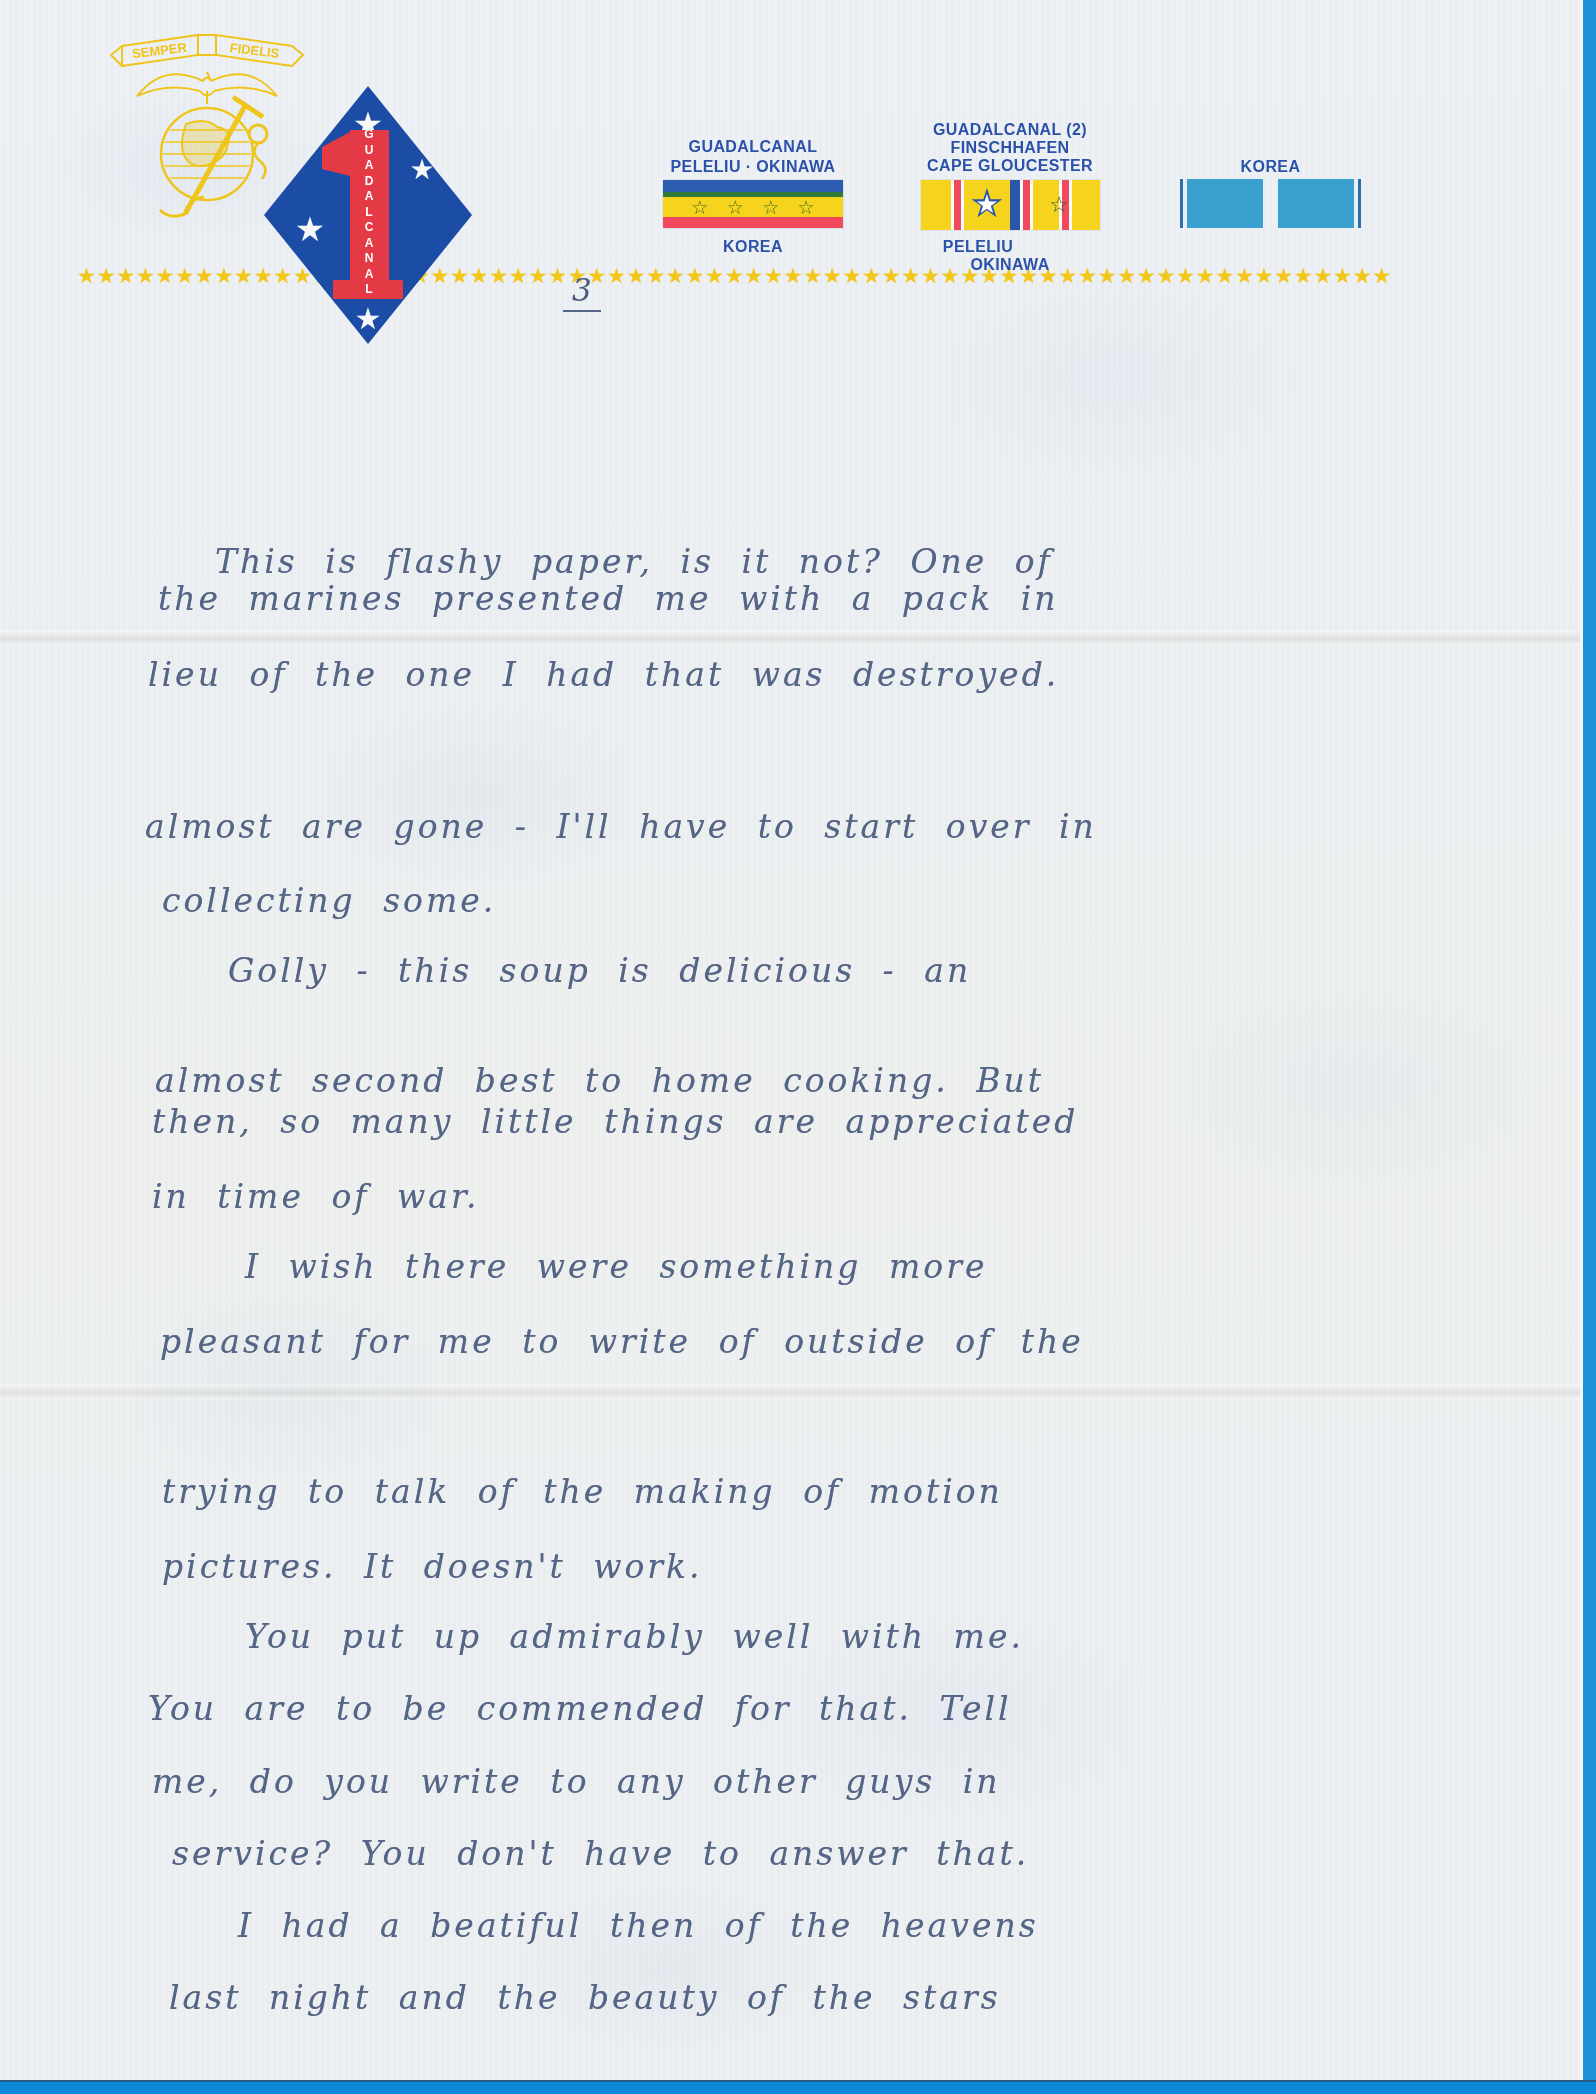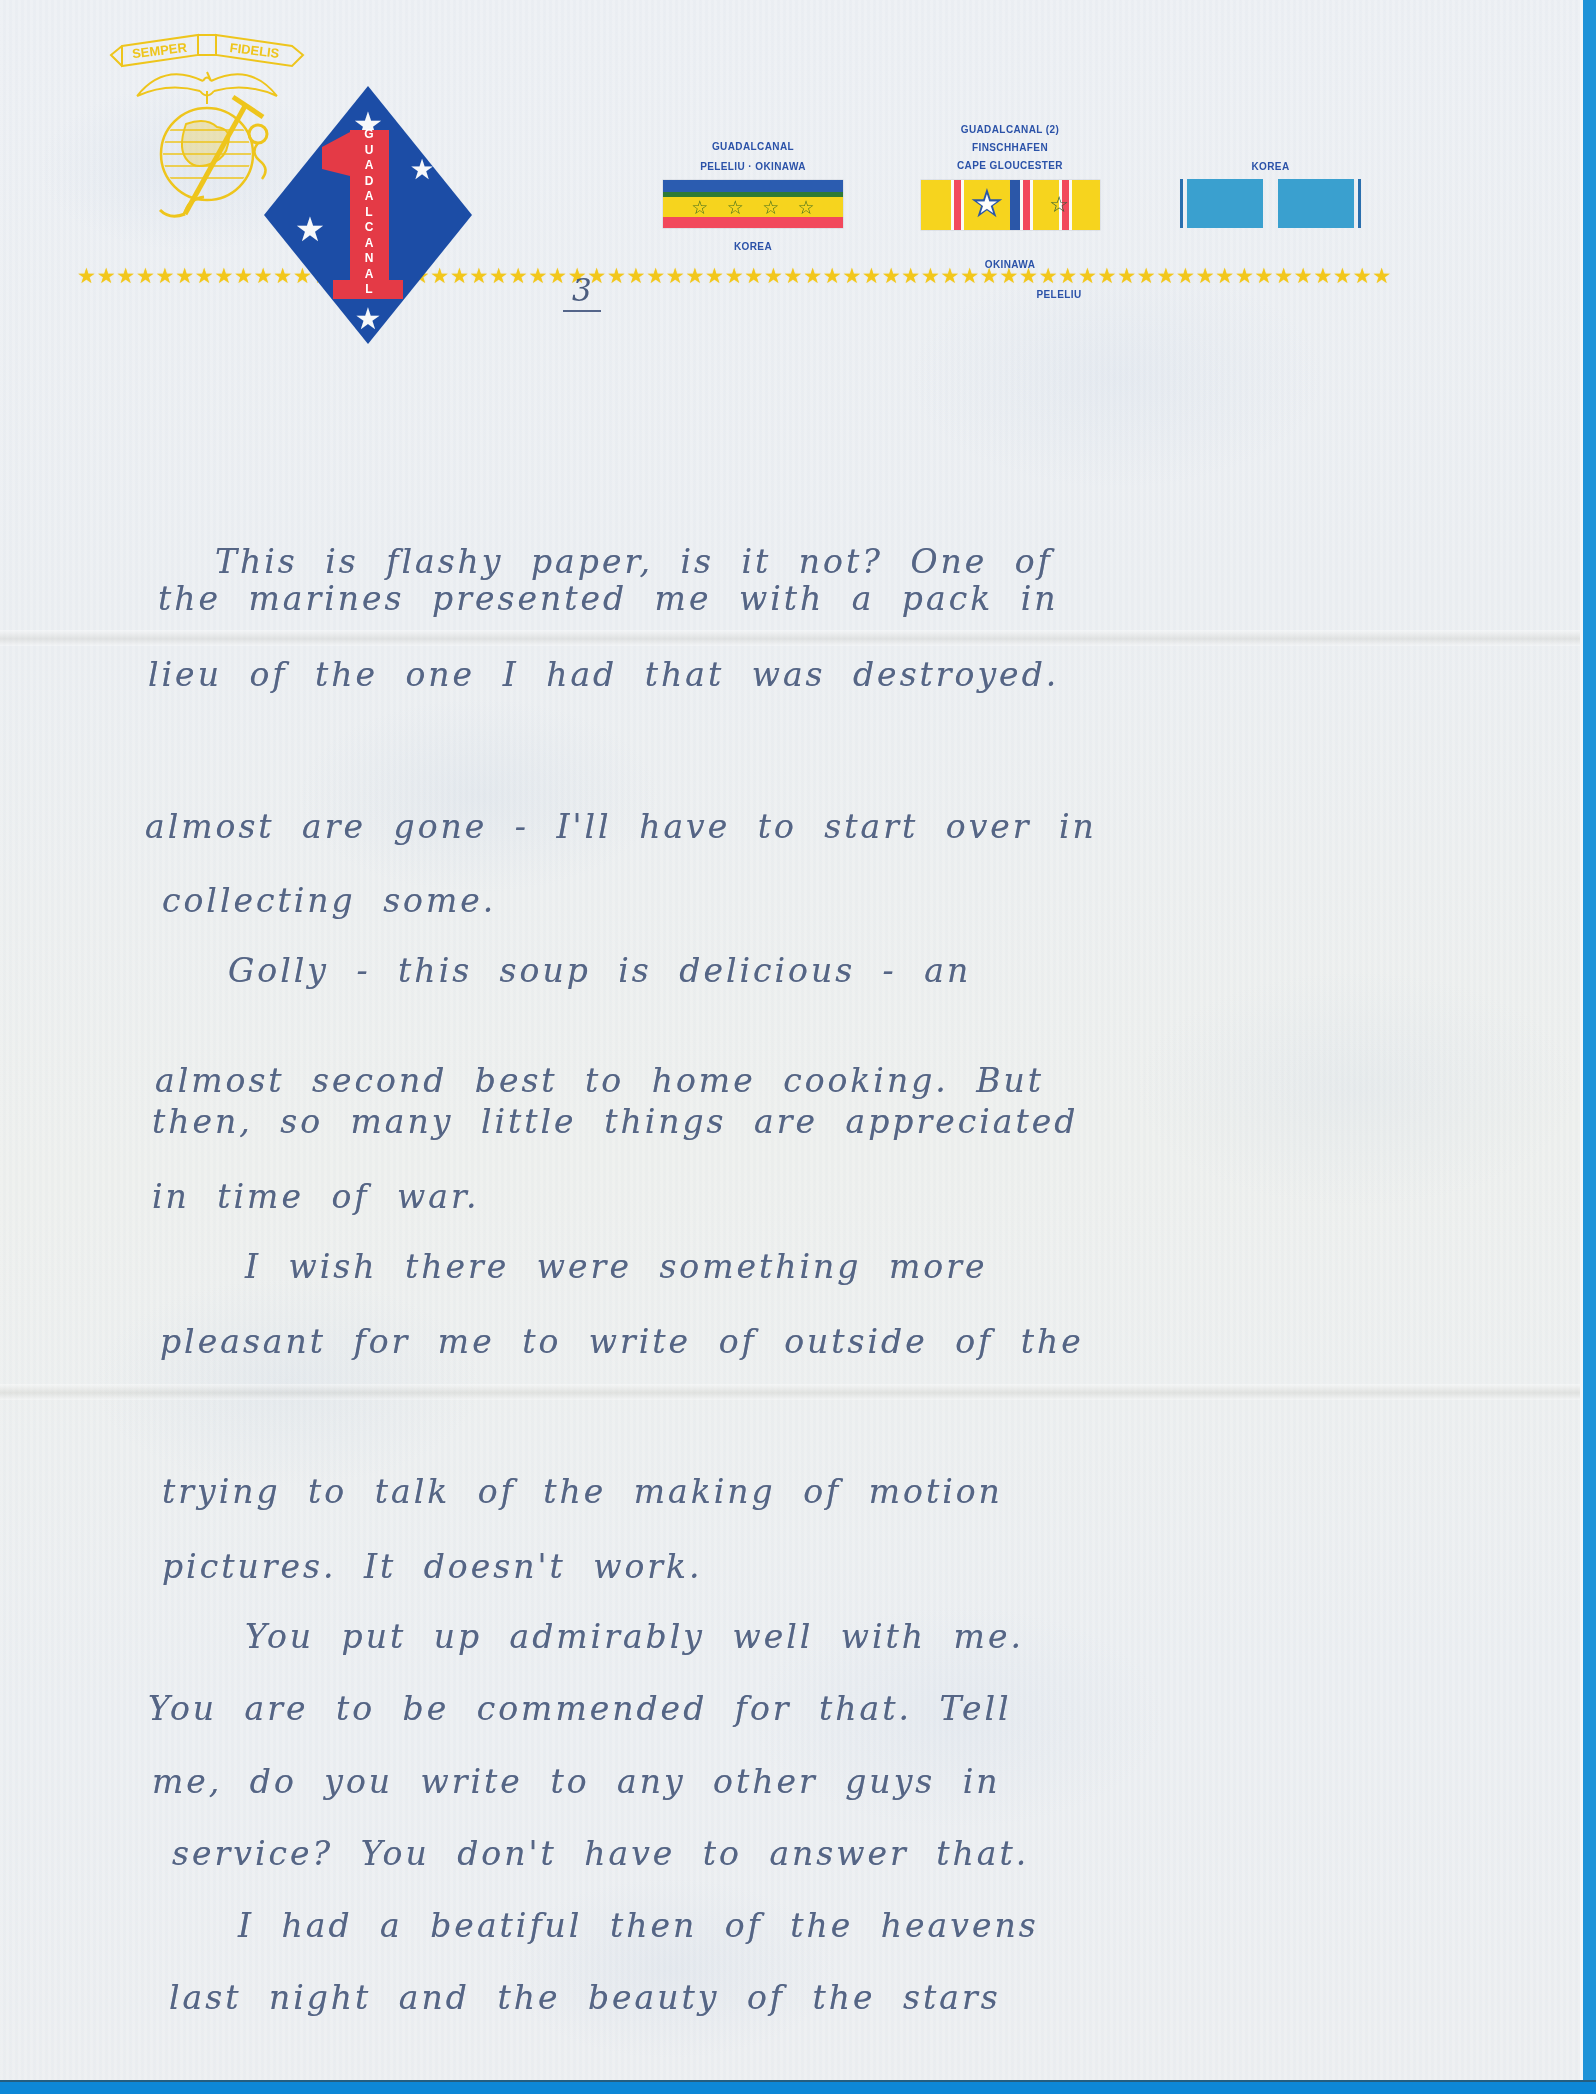--- a/index.html
+++ b/index.html
@@ -24,21 +24,21 @@
   .edge-bottom{position:absolute;left:0;bottom:0;width:100%;height:12px;background:#0d87d7;border-top:2px solid rgba(62,52,40,.5);}
   
   .emblem{position:absolute;left:106px;top:24px;width:202px;height:222px;}
   .starrow{position:absolute;left:77px;top:264px;width:1348px;height:26px;overflow:hidden;
     color:#f2c71c;font-size:21px;line-height:24px;letter-spacing:.8px;white-space:nowrap;
     font-family:"DejaVu Sans",sans-serif;text-shadow:0 0 1px rgba(242,199,28,.6);}
   .diamond-wrap{position:absolute;left:262px;top:84px;width:212px;height:262px;}
   .patch-word{position:absolute;left:350px;top:137px;width:38px;height:150px;
     writing-mode:vertical-rl;text-orientation:upright;display:flex;align-items:center;justify-content:center;
     color:#fff;font-weight:700;font-size:12px;letter-spacing:1.5px;font-family:"Liberation Sans",sans-serif;}
-  .rib-label{position:absolute;color:#2b52a8;font-weight:700;font-size:10px;letter-spacing:.4px;
+  .rib-label{position:absolute;color:#2b52a8;font-weight:700;font-size:16px;letter-spacing:.4px;
     text-align:center;line-height:18px;white-space:nowrap;}
   .ribbon{position:absolute;display:flex;flex-direction:column;box-shadow:0 0 0 .5px rgba(120,130,150,.25);}
   .r1-blue{height:12px;background:#2b5cb0;}
   .r1-green{height:5px;background:#2f7a35;}
   .r1-yellow{height:20px;background:#f6d41e;display:flex;align-items:center;justify-content:space-evenly;padding:0 10px;}
   .r1-red{height:11px;background:#f2495c;}
   .r1-star{color:#3f6d1f;font-size:19px;line-height:19px;font-family:"DejaVu Sans",sans-serif;}
   .r2{flex-direction:row;}
   .r2 .s{height:50px;}
   .r3{flex-direction:row;}
@@ -135,21 +135,21 @@
     <div class="s" style="width:3px;background:#fbfbf7;"></div>
     <div class="s" style="width:26px;background:#f6d41e;"></div>
     <div class="s" style="width:3px;background:#fbfbf7;"></div>
     <div class="s" style="width:7px;background:#f2495c;"></div>
     <div class="s" style="width:3px;background:#fbfbf7;"></div>
     <div class="s" style="width:28px;background:#f6d41e;"></div>
     <span class="big-star-outline">★</span>
     <span class="big-star-fill">★</span>
     <span class="small-star">☆</span>
   </div>
-  <div class="rib-label" style="left:939px;top:238px;width:240px;margin-top:48px;">PELELIU</div>
+  <div class="rib-label" style="left:858px;top:238px;width:240px;">PELELIU</div>
   <div class="rib-label" style="left:890px;top:256px;width:240px;">OKINAWA</div>
 
   <div class="rib-label" style="left:1180px;top:158px;width:181px;">KOREA</div>
   <div class="ribbon r3" style="left:1180px;top:179px;width:181px;position:absolute;box-shadow:none;">
     <div class="s" style="width:3px;background:#2b6fae;"></div>
     <div class="s" style="width:4px;background:transparent;"></div>
     <div class="s" style="width:76px;background:#3aa0cf;"></div>
     <div class="s" style="width:15px;background:transparent;"></div>
     <div class="s" style="width:76px;background:#3aa0cf;"></div>
     <div class="s" style="width:4px;background:transparent;"></div>

